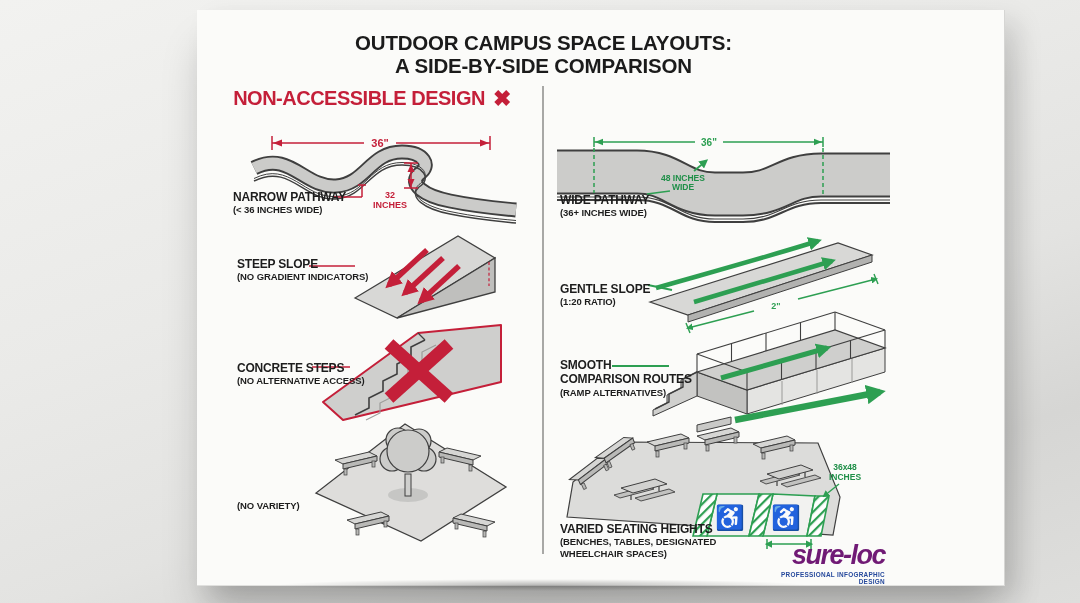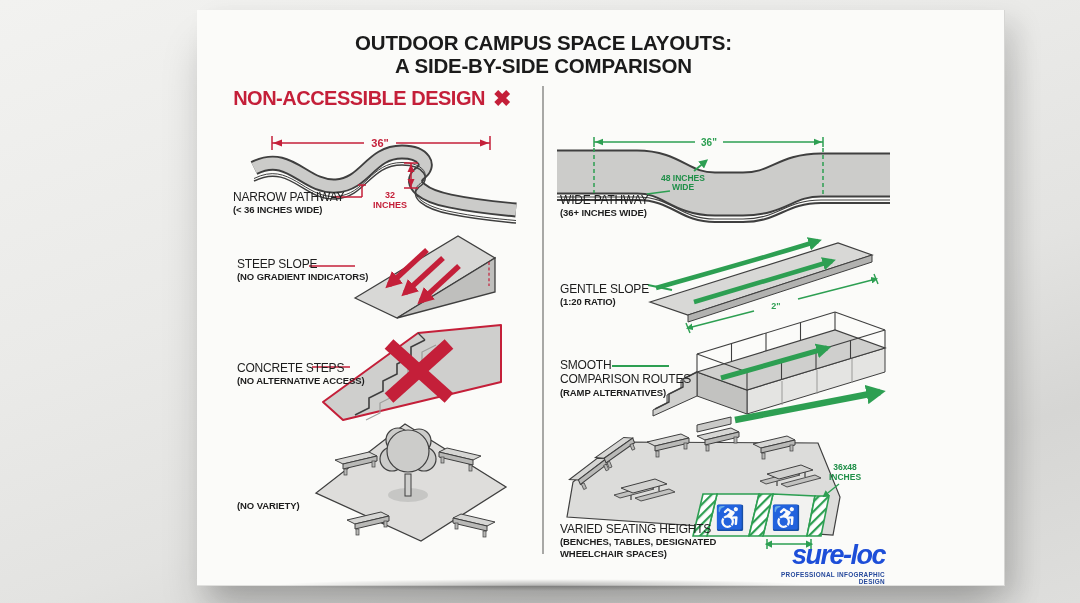--- a/index.html
+++ b/index.html
@@ -22,26 +22,26 @@
   }
   .title {
     left:0; width:693px; text-align:center;
     font-size:20.5px; font-weight:700; color:#1b1b1b; letter-spacing:-0.2px;
   }
   .hdr {
     display:flex; align-items:center; justify-content:center; gap:8px;
     font-weight:700; font-size:20px; letter-spacing:-0.5px;
   }
   .hdr .mark { font-size:22px; line-height:1; }
-  .label { font-weight:400; font-size:12px; line-height:1.32; color:#1d1d1d; letter-spacing:-0.2px; }
+  .label { font-weight:700; font-size:12px; line-height:1.32; color:#1d1d1d; letter-spacing:-0.2px; }
   .sub   { font-weight:700; font-size:9.5px; line-height:1.25; color:#1d1d1d; letter-spacing:-0.1px; }
   .divider { width:2px; background:#a8a8a6; }
   svg { position:absolute; overflow:visible; }
   svg text { font-family:"Liberation Sans", sans-serif; font-weight:700; }
-  .logo-word { font-style:italic; font-weight:700; font-size:27px; color:#1d4ed8; letter-spacing:-1.5px; line-height:1; }
+  .logo-word { font-style:italic; font-weight:700; font-size:27px; color:#701a75; letter-spacing:-1.5px; line-height:1; }
   .logo-tag  { font-weight:700; font-size:6.4px; color:#26499c; letter-spacing:0.3px; margin-top:2px; }
 </style>
 </head>
 <body>
 
 <div id="stage">
 
   <svg width="0" height="0">
     <defs>
       <marker id="ahr" viewBox="0 0 10 10" refX="7" refY="5" markerWidth="3" markerHeight="3" orient="auto">

